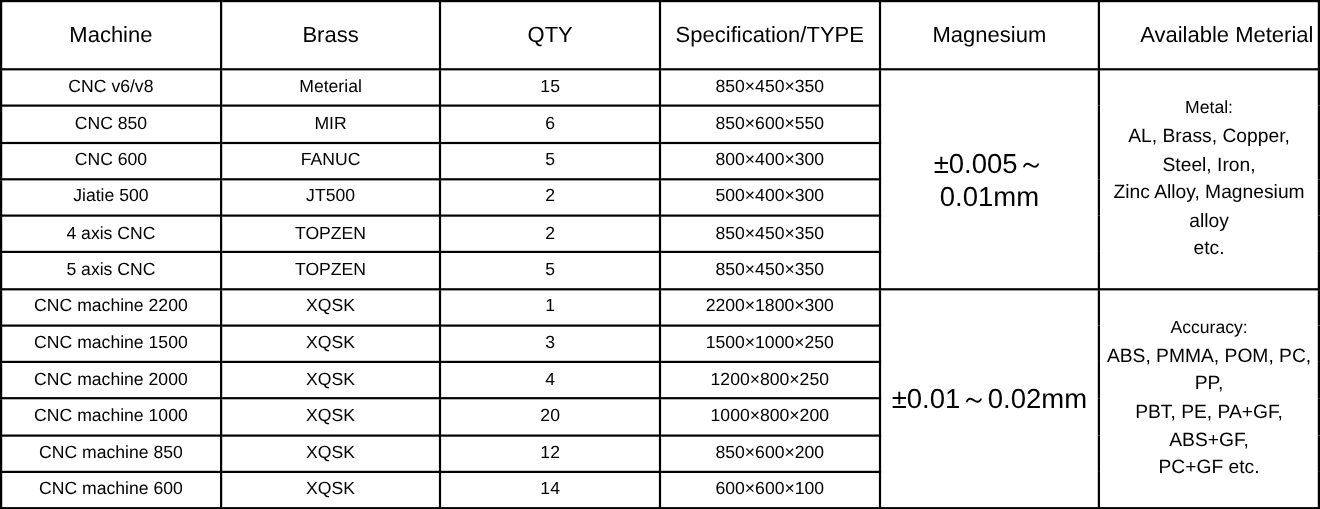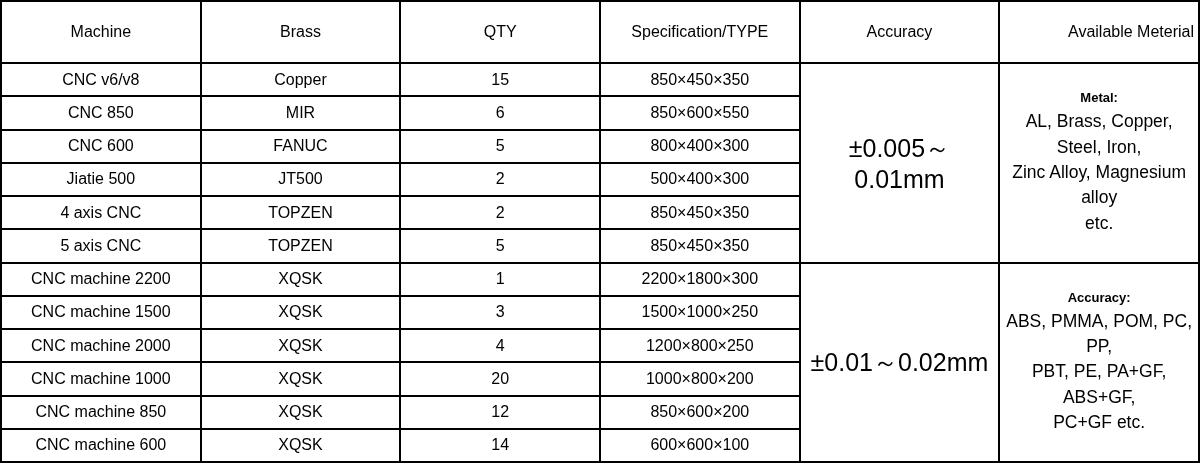--- a/index.html
+++ b/index.html
@@ -28,21 +28,21 @@
     border: 2px solid #000000;
     text-align: center;
     vertical-align: middle;
     font-weight: normal;
     padding: 0 4px;
     background: #ffffff;
   }
   thead th {
     background: #ffff00;
     font-weight: bold;
-    font-size: 16px;
+    font-size: 20px;
     height: 62px;
     color: #000;
   }
   tbody td {
     font-size: 16px;
     height: 33px;
     color: #000;
   }
   td.machine { width: 228px; }
   td.brand   { width: 150px; }
@@ -54,22 +54,22 @@
   }
   td.material {
     width: 272px;
     text-align: left;
     vertical-align: middle;
     padding: 6px 10px;
     line-height: 1.45;
     font-size: 17.5px;
   }
   td.material .mat-head {
-    font-weight: bold;
-    font-size: 13px;
+    font-weight: normal;
+    font-size: 16px;
     display: block;
     margin-bottom: 1px;
   }
   td.material .mat-body {
     display: block;
     white-space: pre-line;
   }
   .group-top td { border-top: 3px solid #000; }
   #watermark {
     position: absolute;
@@ -89,29 +89,29 @@
 
 <div id="wrap">
 
   <table class="spec">
     <thead>
       <tr>
         <th class="machine">Machine</th>
         <th class="brand">Brass</th>
         <th class="qty">QTY</th>
         <th class="spec">Specification/TYPE</th>
-        <th class="accuracy">Accuracy</th>
+        <th class="accuracy">Magnesium</th>
         <th class="material" style="text-align:right">Available Meterial</th>
       </tr>
     </thead>
     <tbody>
 
       <tr>
         <td class="machine">CNC v6/v8</td>
-        <td class="brand">Copper</td>
+        <td class="brand">Meterial</td>
         <td class="qty">15</td>
         <td class="spec">850×450×350</td>
         <td class="accuracy" rowspan="6">±0.005～0.01mm</td>
         <td class="material" rowspan="6">
           <span class="mat-head">Metal:</span>
           <span class="mat-body">AL, Brass, Copper, Steel, Iron,
 Zinc Alloy, Magnesium alloy
 etc.</span>
         </td>
       </tr>

